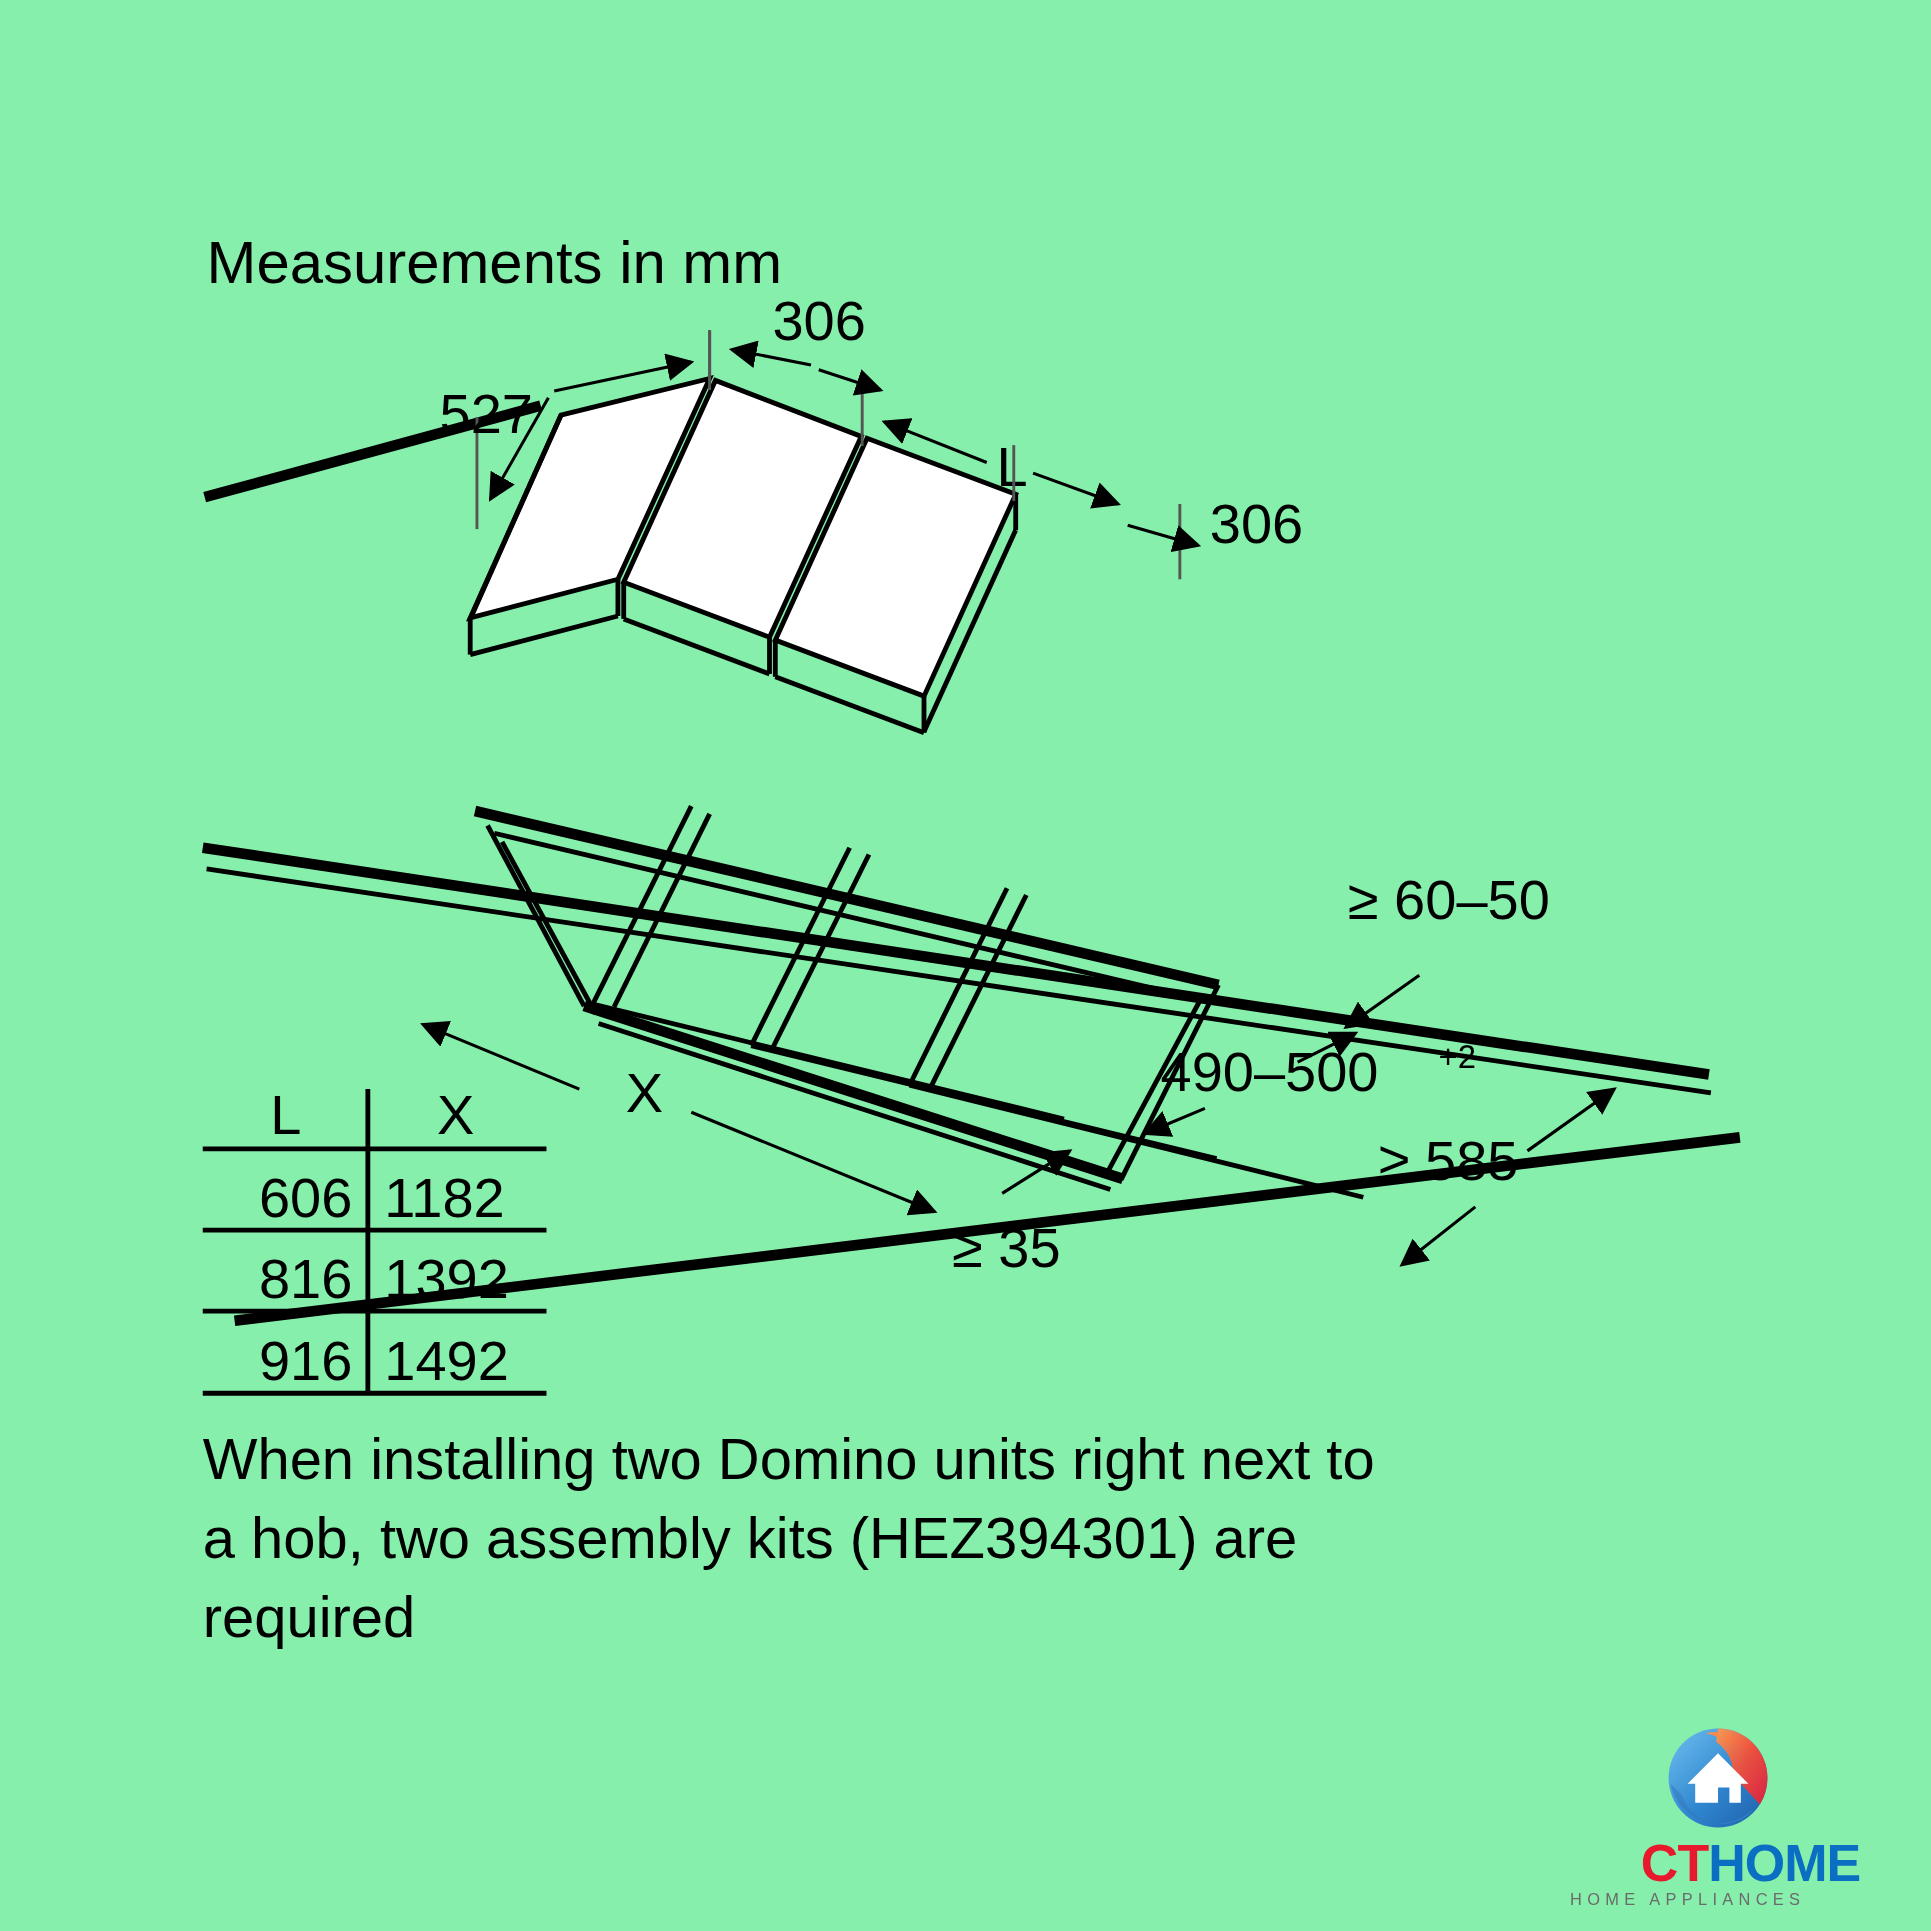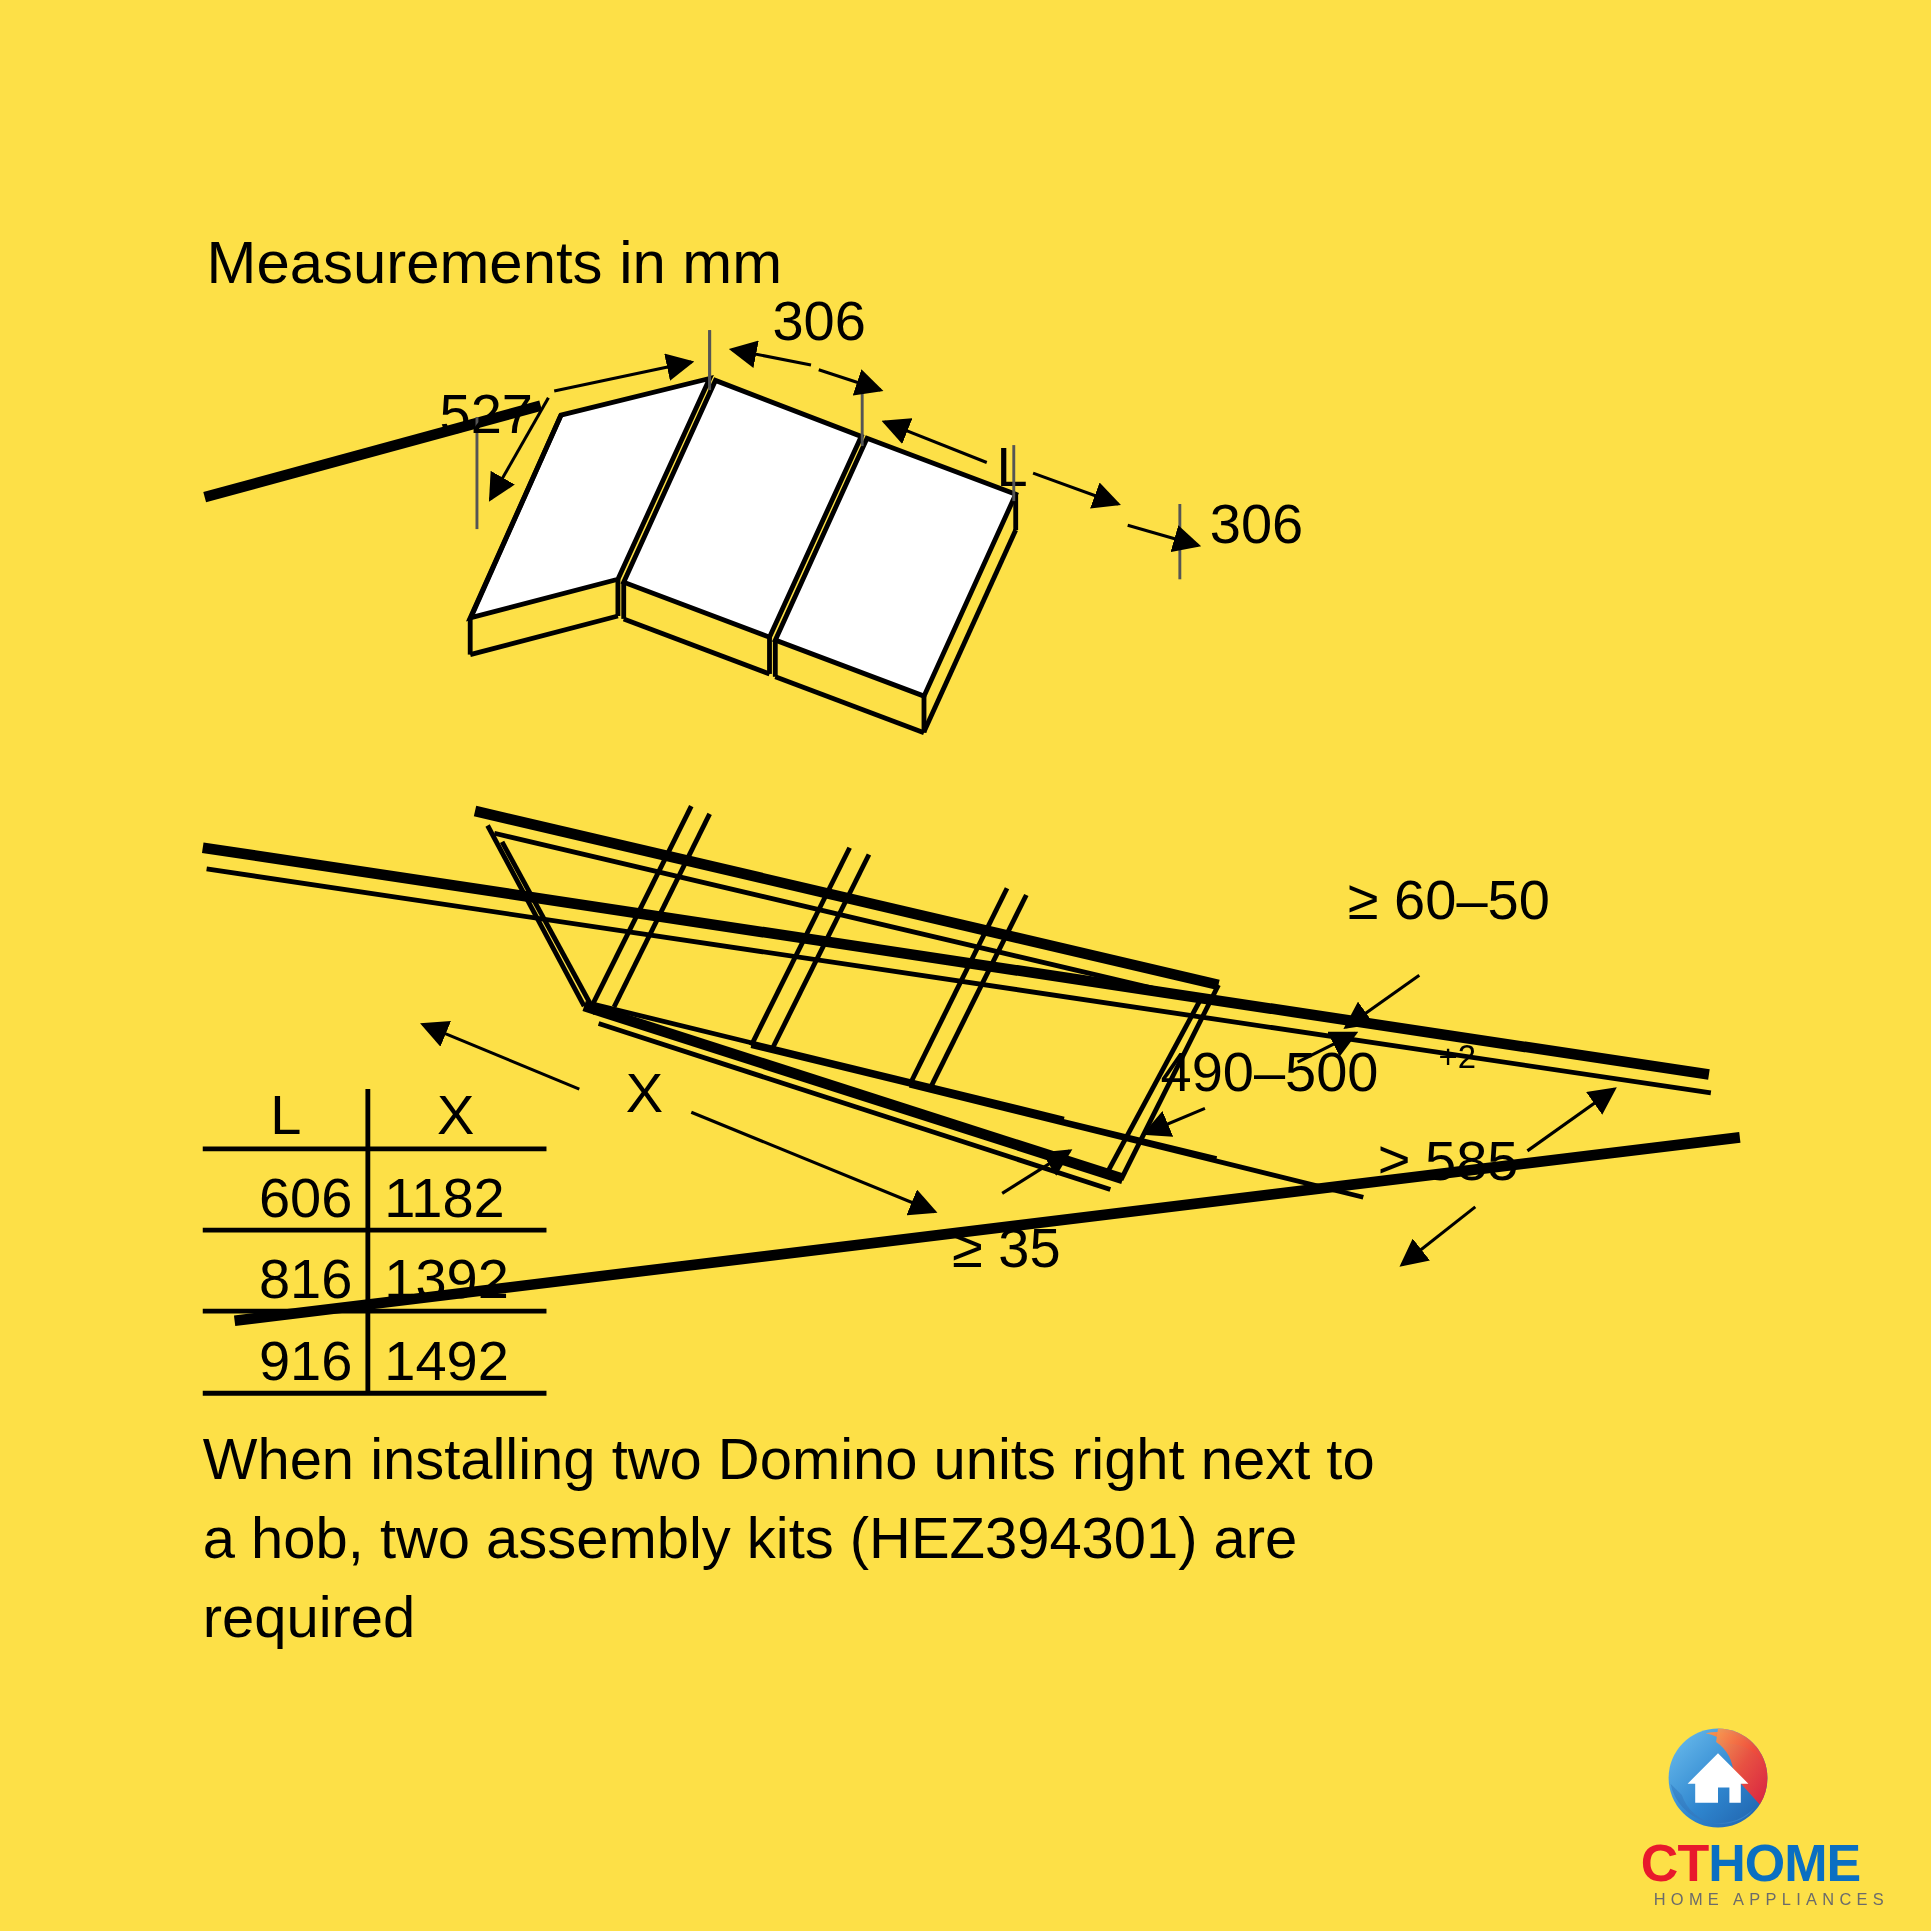--- a/index.html
+++ b/index.html
@@ -12,21 +12,21 @@
     height: 1931px;
     font-family: "Liberation Sans", sans-serif;
     color: #000000;
     overflow: hidden;
     position: relative;
   }
   #page {
     position: relative;
     width: 1931px;
     height: 1931px;
-    background: #fde047;
+    background: #86efac;
   }
   #diagram-svg {
     position: absolute;
     left: 0;
     top: 0;
     width: 1931px;
     height: 1931px;
   }
   .dim-text {
     font-family: "Liberation Sans", sans-serif;
@@ -88,21 +88,21 @@
     line-height: 1;
     white-space: nowrap;
   }
   #logo-ct { color: #e8192c; margin-left: 42px; }
   #logo-home { color: #0a6fc2; }
   #logo-tagline {
     position: absolute;
     left: 0px;
     top: 169px;
     width: 319px;
-    text-align: right;
+    text-align: left;
     font-size: 16.4px;
     letter-spacing: 5.3px;
     color: #6b6b6b;
     white-space: nowrap;
   }
 </style>
 </head>
 <body>
 
 <div id="page">

